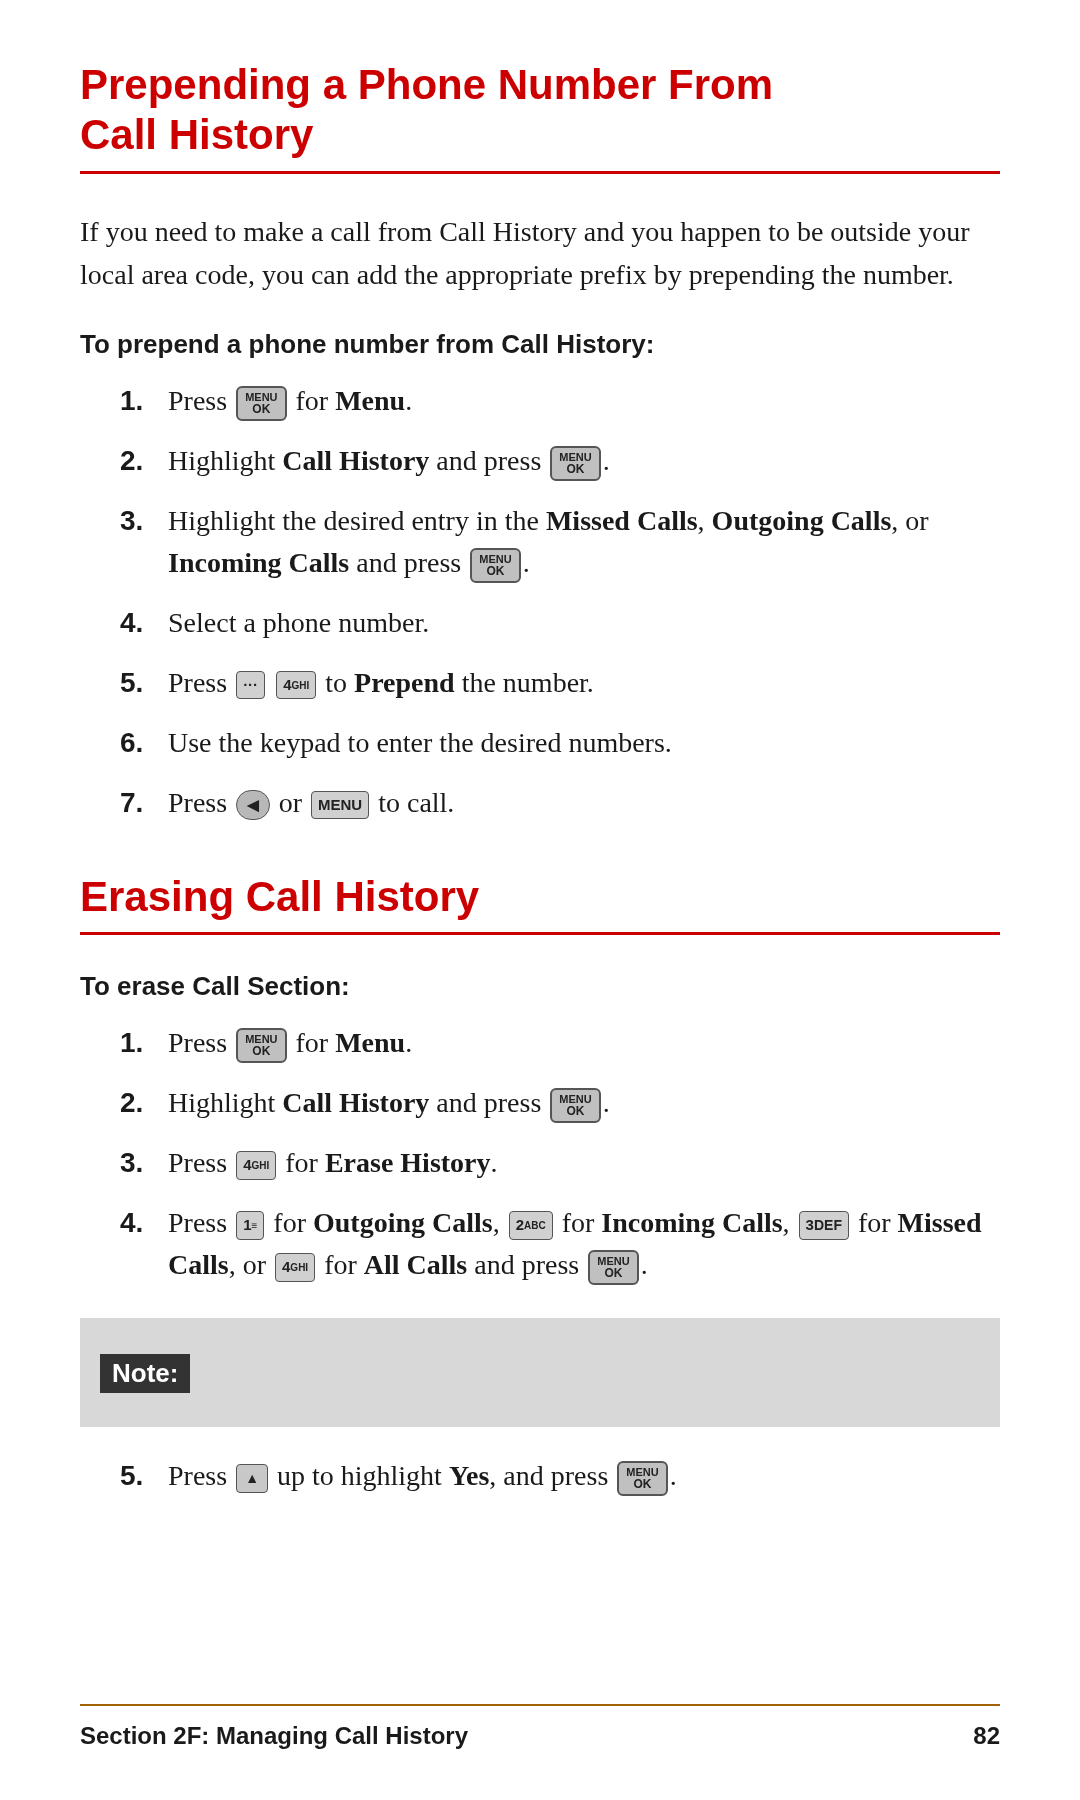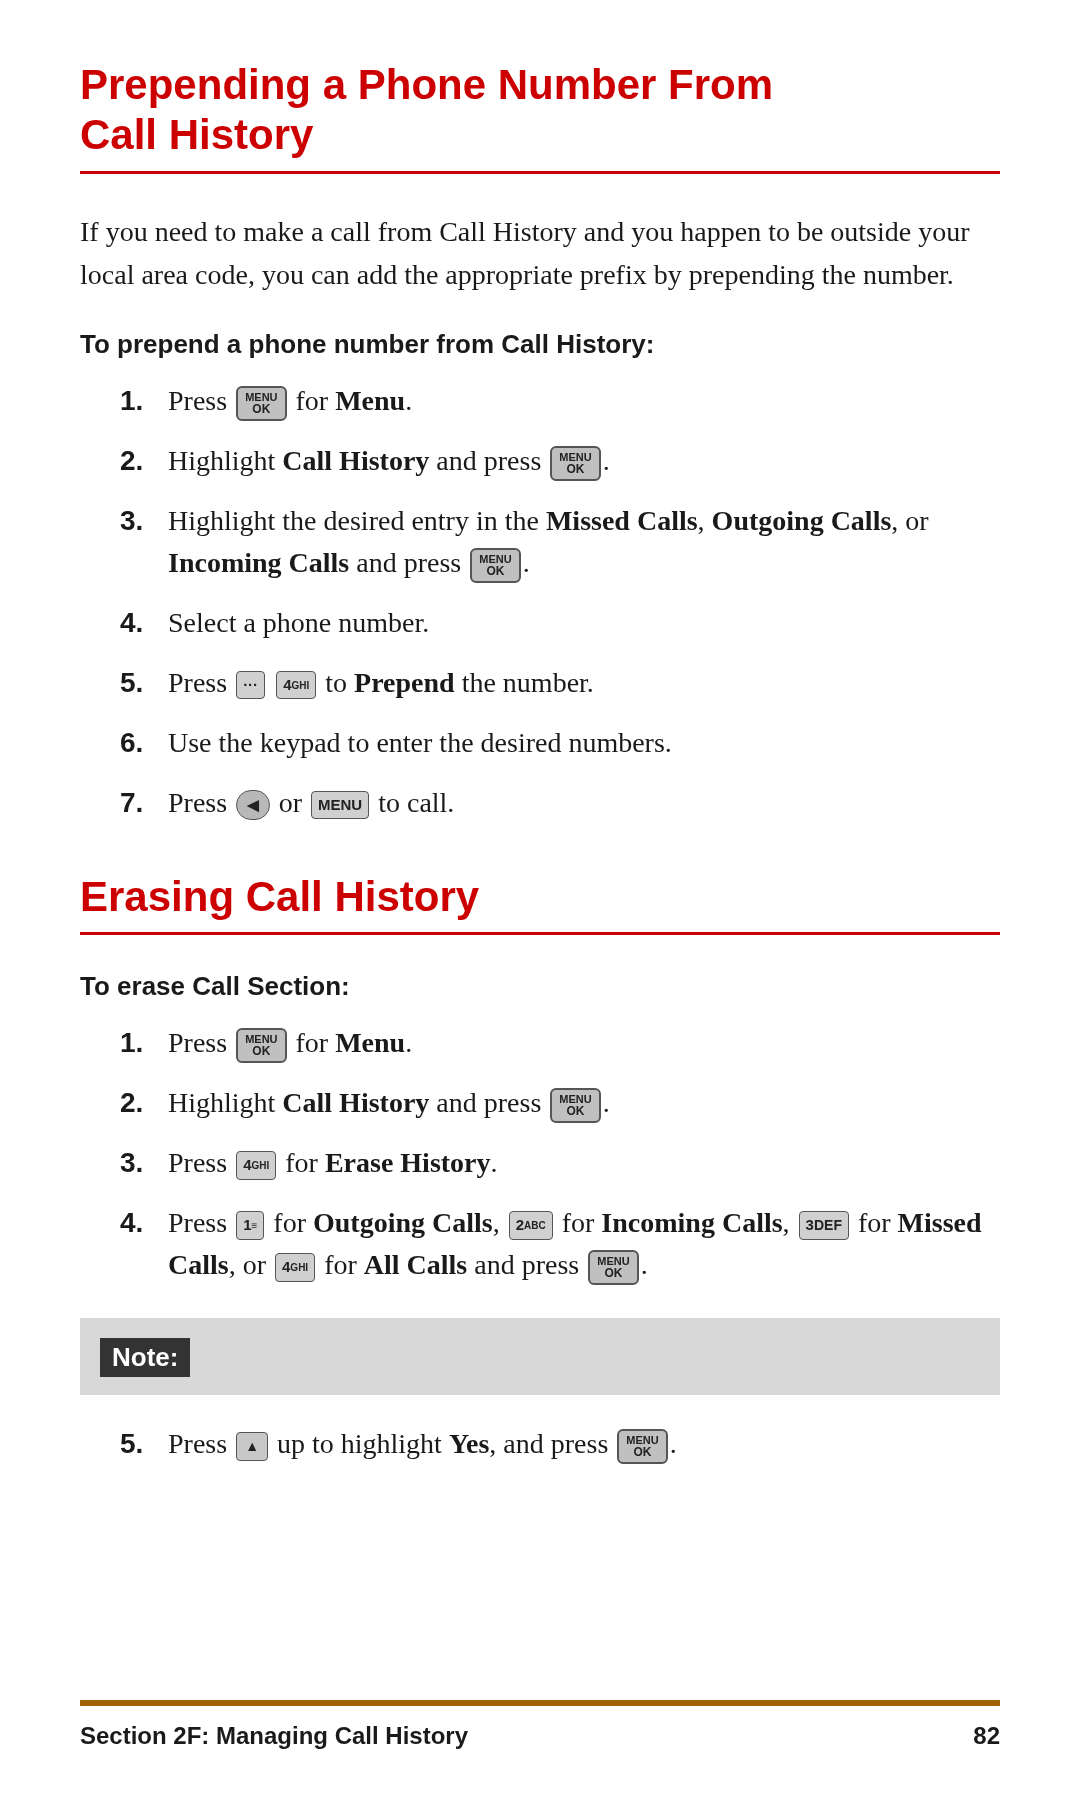--- a/index.html
+++ b/index.html
@@ -80,21 +80,21 @@
 
     .bold { font-weight: bold; }
 
     
     .note-box {
       display: flex;
       align-items: flex-start;
       background: #d8d8d8;
       border: none;
       margin: 28px 0;
-      padding: 18px 20px;
+      padding: 34px 20px;
     }
 
     .note-label {
       font-family: Arial, Helvetica, sans-serif;
       font-weight: bold;
       font-size: 26px;
       color: #ffffff;
       background: #333;
       padding: 4px 12px;
       min-width: 90px;
@@ -113,21 +113,21 @@
 
     
     .footer {
       position: absolute;
       bottom: 50px;
       left: 80px;
       right: 80px;
       display: flex;
       justify-content: space-between;
       align-items: center;
-      border-top: 6px solid #a16207;
+      border-top: 2px solid #a16207;
       padding-top: 16px;
     }
 
     .footer-left {
       font-family: Arial, Helvetica, sans-serif;
       font-weight: bold;
       font-size: 24px;
       color: #1a1a1a;
     }
 

